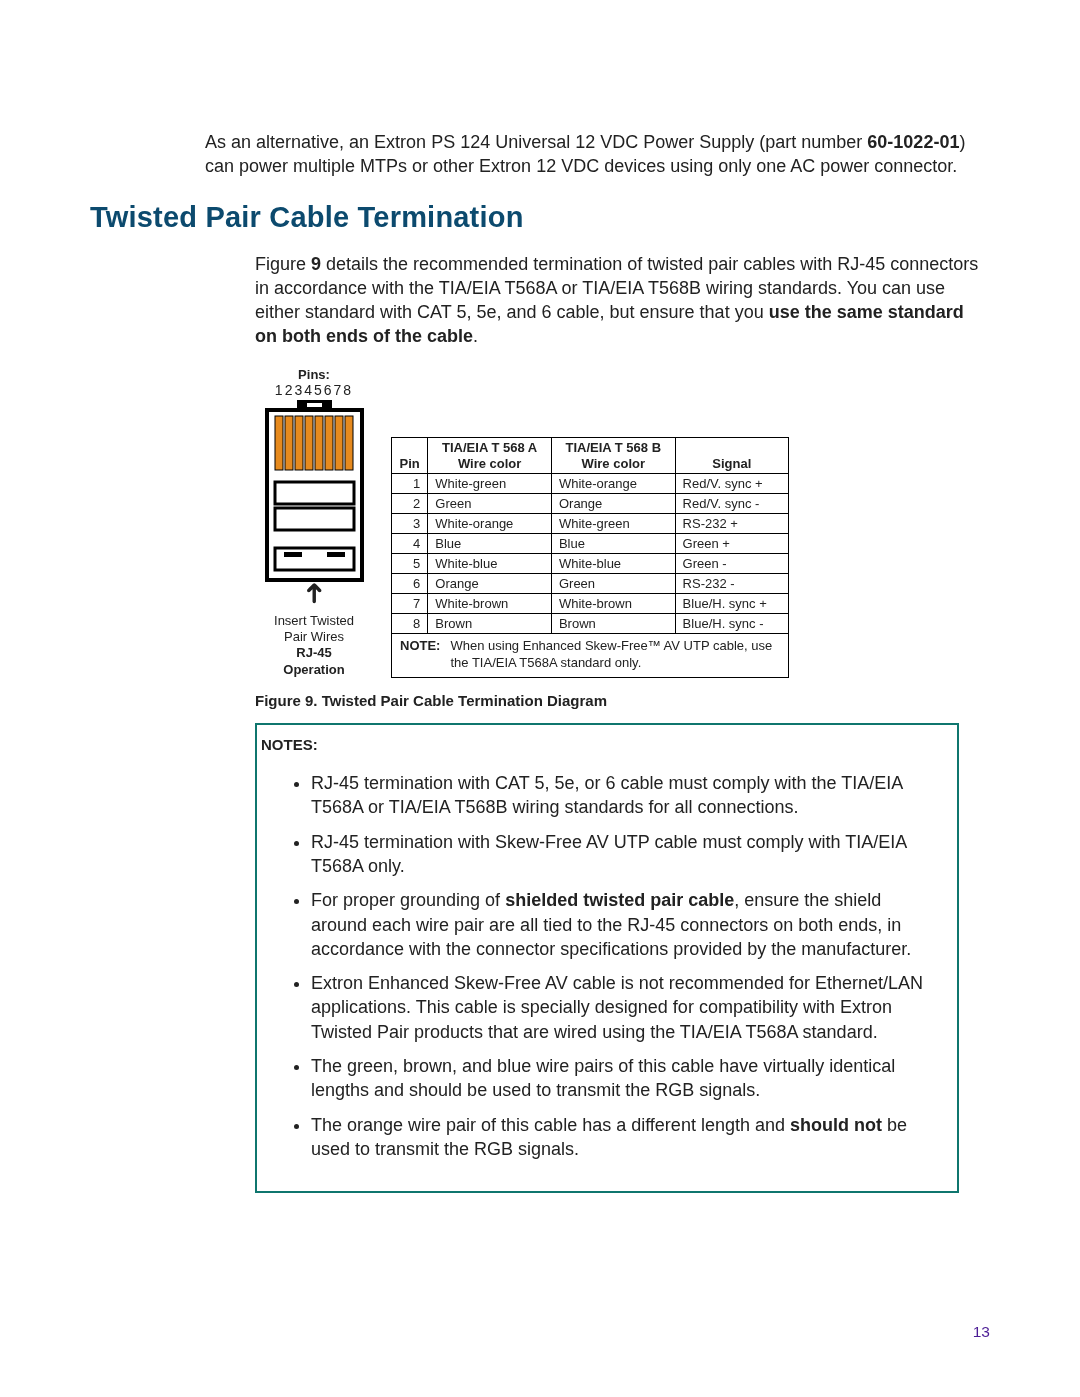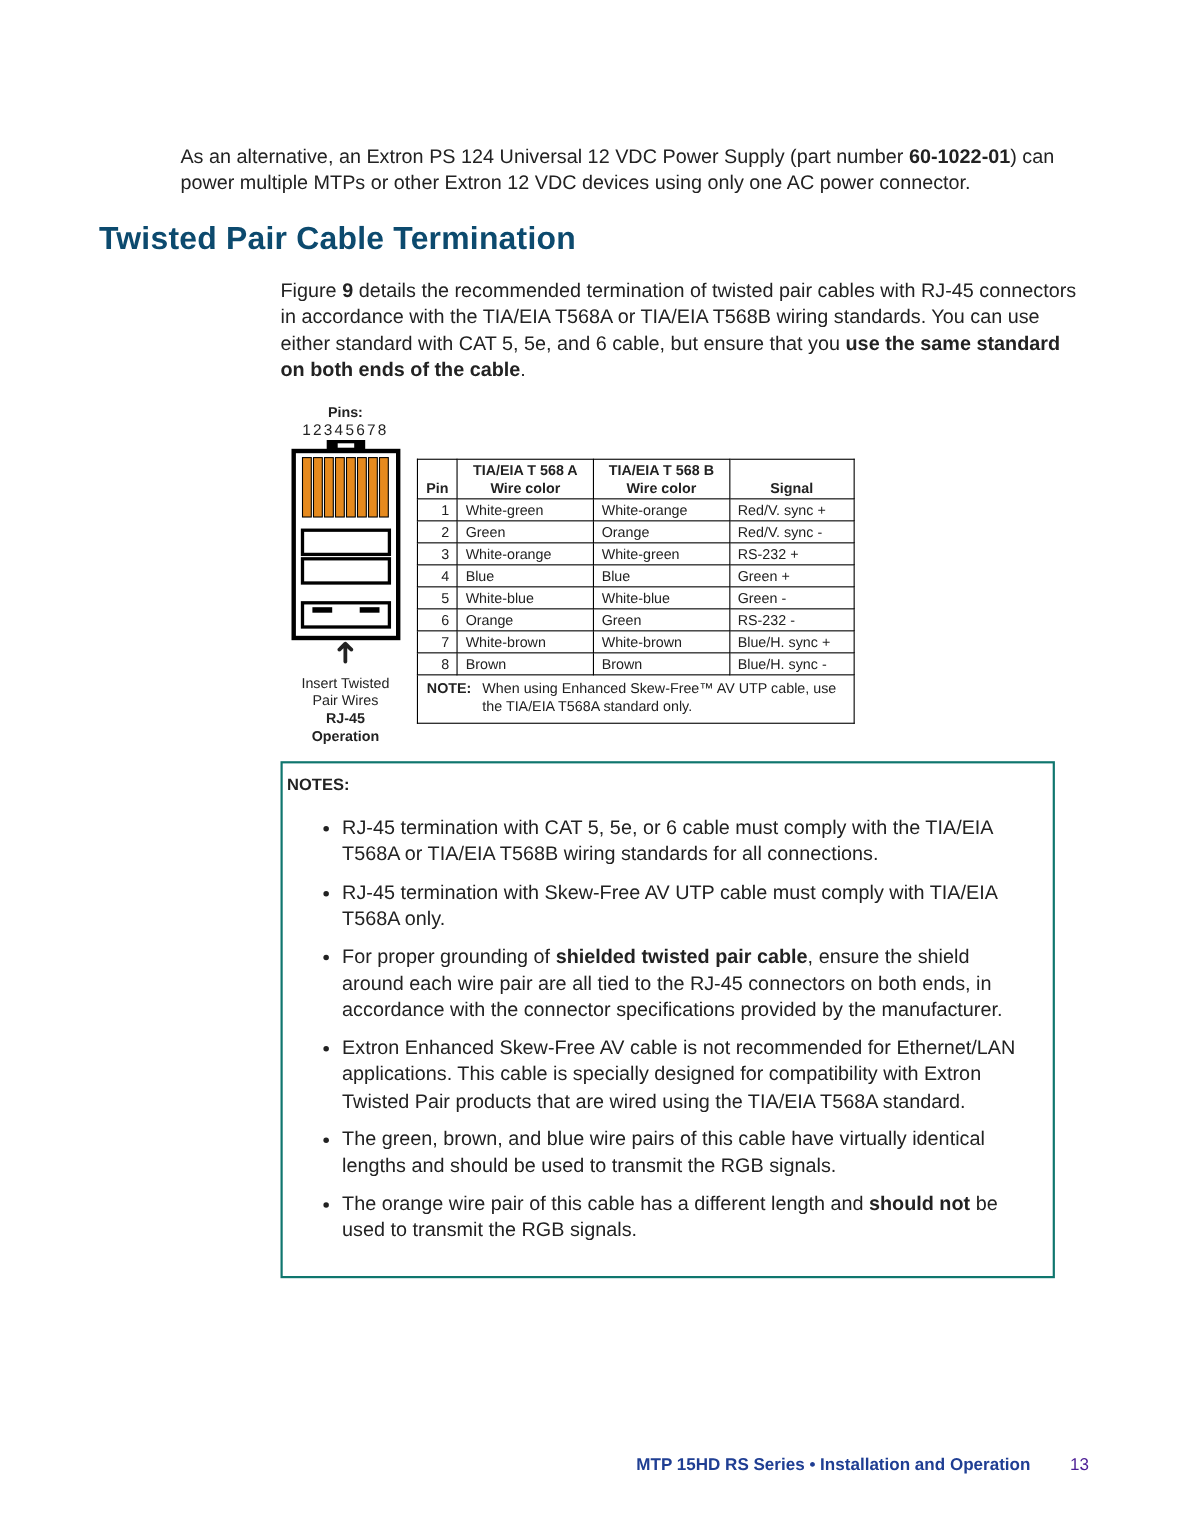--- a/index.html
+++ b/index.html
@@ -11,21 +11,21 @@
     background: #ffffff;
   }
   .page {
     box-sizing: border-box;
     width: 1080px;
     min-height: 1397px;
     padding: 112px 90px 50px 90px;
     position: relative;
   }
   .intro-text {
-    margin-left: 74px;
+    margin-left: 115px;
     font-size: 18px;
     line-height: 1.35;
     margin-bottom: 22px;
   }
   .intro-text b { font-weight: 700; }
 
   h1.section-title {
     font-size: 29px;
     font-weight: 700;
     color: #0c4a6e;
@@ -41,22 +41,22 @@
   }
   .section-text b { font-weight: 700; }
 
   
   .figure-block {
     margin-left: 165px;
     margin-top: 8px;
   }
   .figure-row {
     display: flex;
-    align-items: center;
-    gap: 6px;
+    align-items: flex-end;
+    gap: 18px;
   }
 
   
   .rj45-col {
     display: flex;
     flex-direction: column;
     align-items: center;
     width: 118px;
   }
   .pins-label {
@@ -302,31 +302,31 @@
         </table>
         <div class="table-note">
           <span class="nlabel">NOTE:</span>
           <span class="ntext">When using Enhanced Skew-Free™ AV UTP cable, use the TIA/EIA T568A standard only.</span>
         </div>
       </div>
 
     </div>
   </div>
 
+  <div class="figure-caption">Figure 9.   Twisted Pair Cable Termination Diagram</div>
 
   <div class="notes-box">
     <div class="notes-label">NOTES:</div>
     <ul class="notes-list" id="notes-list">
         <li>RJ-45 termination with CAT 5, 5e, or 6 cable must comply with the TIA/EIA T568A or TIA/EIA T568B wiring standards for all connections.</li>
         <li>RJ-45 termination with Skew-Free AV UTP cable must comply with TIA/EIA T568A only.</li>
         <li>For proper grounding of <b>shielded twisted pair cable</b>, ensure the shield around each wire pair are all tied to the RJ-45 connectors on both ends, in accordance with the connector specifications provided by the manufacturer.</li>
         <li>Extron Enhanced Skew-Free AV cable is not recommended for Ethernet/LAN applications. This cable is specially designed for compatibility with Extron Twisted Pair products that are wired using the TIA/EIA T568A standard.</li>
         <li>The green, brown, and blue wire pairs of this cable have virtually identical lengths and should be used to transmit the RGB signals.</li>
         <li>The orange wire pair of this cable has a different length and <b>should not</b> be used to transmit the RGB signals.</li>
       </ul>
   </div>
 
   <div class="footer">
-    <span>MTP 15HD RS Series • Installation and Operation</span>
     <span class="pageno">13</span>
   </div>
 
 </div>
 
 </body></html>

